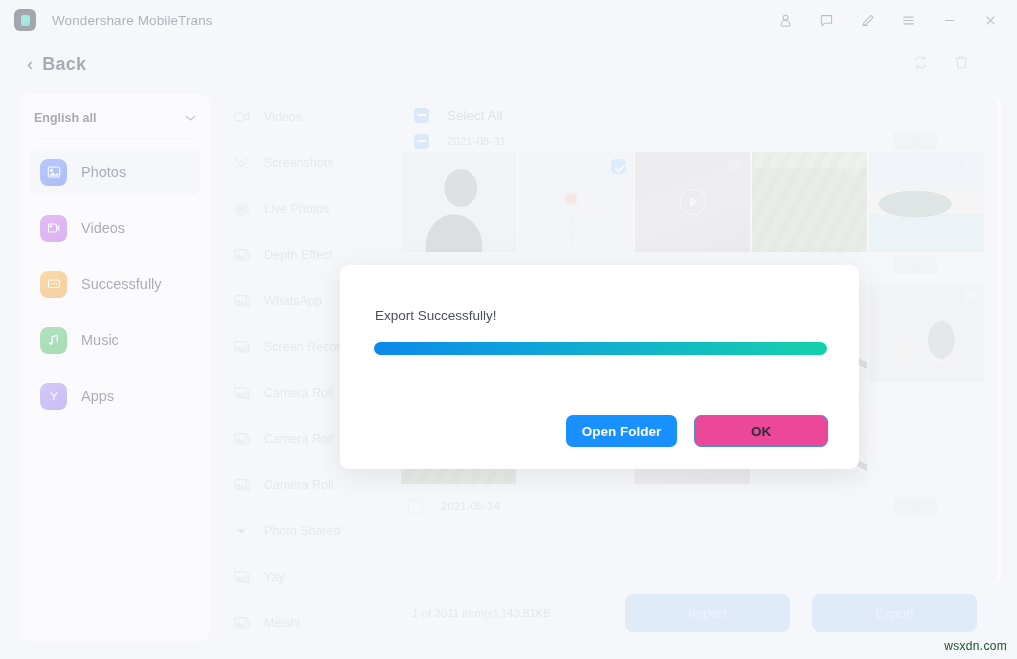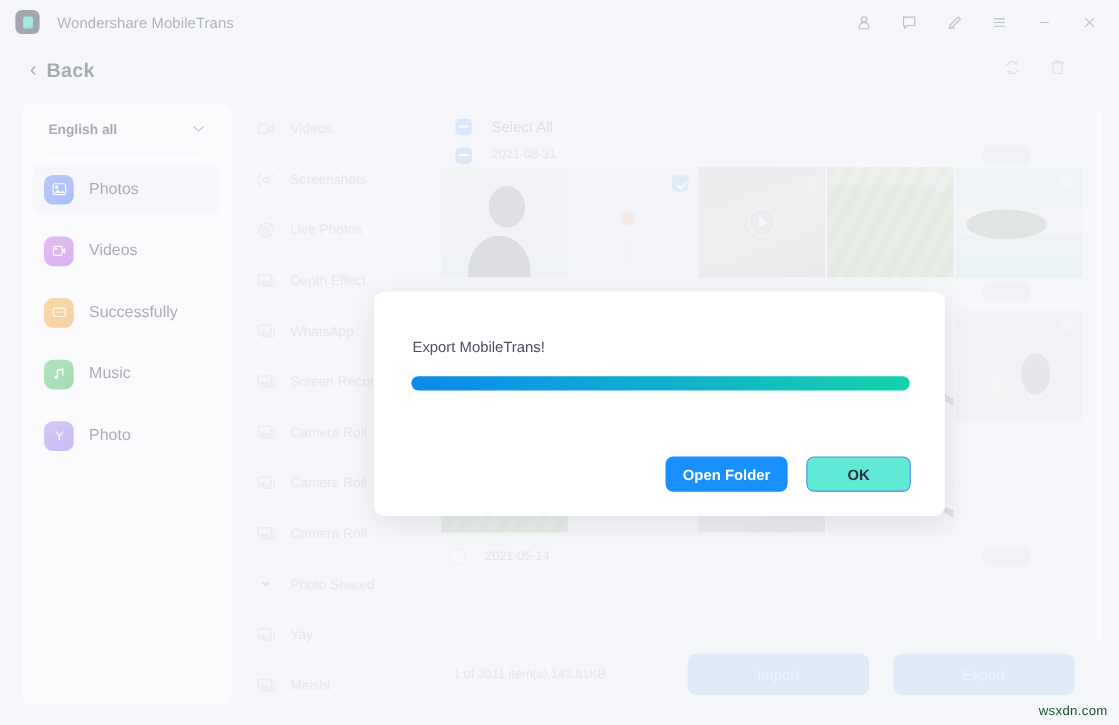--- a/index.html
+++ b/index.html
@@ -73,21 +73,21 @@
 
   
   .sidebar {
     position: absolute; left: 20px; top: 94px;
     width: 190px; height: 547px;
     background: #ffffff;
     border-radius: 10px;
     padding-top: 3px;
   }
   .lang-row {
-    height: 42px; margin: 0 24px;
+    height: 42px; margin: 0 14px;
     display: flex; align-items: center;
     border-bottom: 1px solid #eef0f4;
   }
   .lang-label { font-size: 12.5px; color: #242a38; font-weight: bold; }
   .lang-chev { margin-left: auto; color: #6a7080; font-size: 11px; }
 
   .nav { padding: 10px 10px 0 10px; }
   .nav-item {
     display: flex; align-items: center;
     height: 46px; border-radius: 8px;
@@ -305,21 +305,21 @@
     height: 32px; border-radius: 7px;
     font-size: 13.5px; font-weight: bold;
     display: flex; align-items: center; justify-content: center;
     font-family: inherit;
     border: none;
   }
   .btn-primary {
     width: 111px; background: #1890ff; color: #fff;
   }
   .btn-ghost {
-    width: 95px; background: #5eead4; color: #2b3040;
+    width: 134px; background: #ec4899; color: #2b3040;
     border: 1px solid #4d8fd6;
   }
 
   .watermark {
     position: absolute; right: 10px; bottom: 6px;
     font-size: 12px; color: #14532d;
     letter-spacing: .3px;
   }
 </style>
 </head>
@@ -448,21 +448,21 @@
         <span class="nav-label">Music</span>
       </div>
 
       <div class="nav-item">
         <span class="nav-ic ic-apps">
           <svg width="16" height="16" viewBox="0 0 18 18" fill="none" stroke="#fff" stroke-width="1.3">
             <path d="M5.4 5 9 9.4 12.6 5"></path>
               <path d="M9 9.4V13.4"></path>
           </svg>
         </span>
-        <span class="nav-label">Photo</span>
+        <span class="nav-label">Apps</span>
       </div>
 
     </div>
   </div>
 
   <div class="catcol">
 
     <div class="cat-item">
       <span class="cat-ic">
         <svg width="16" height="14" viewBox="0 0 18 14" fill="none" stroke="currentColor" stroke-width="1.3">
@@ -676,21 +676,21 @@
   <div class="scrollbar"></div>
 
   <div class="bottombar">
     <span class="status-text">1 of 3011 item(s),143.81KB</span>
     <button class="bbtn" id="import-btn">Import</button>
     <button class="bbtn" id="export-btn">Export</button>
   </div>
 
   <div class="modal-veil"></div>
   <div class="modal">
-    <div class="modal-title">Export MobileTrans!</div>
+    <div class="modal-title">Export Successfully!</div>
     <div class="progress"></div>
     <div class="modal-actions">
       <button class="btn btn-primary">Open Folder</button>
       <button class="btn btn-ghost">OK</button>
     </div>
   </div>
 
   <div class="watermark">wsxdn.com</div>
 
 </div>

